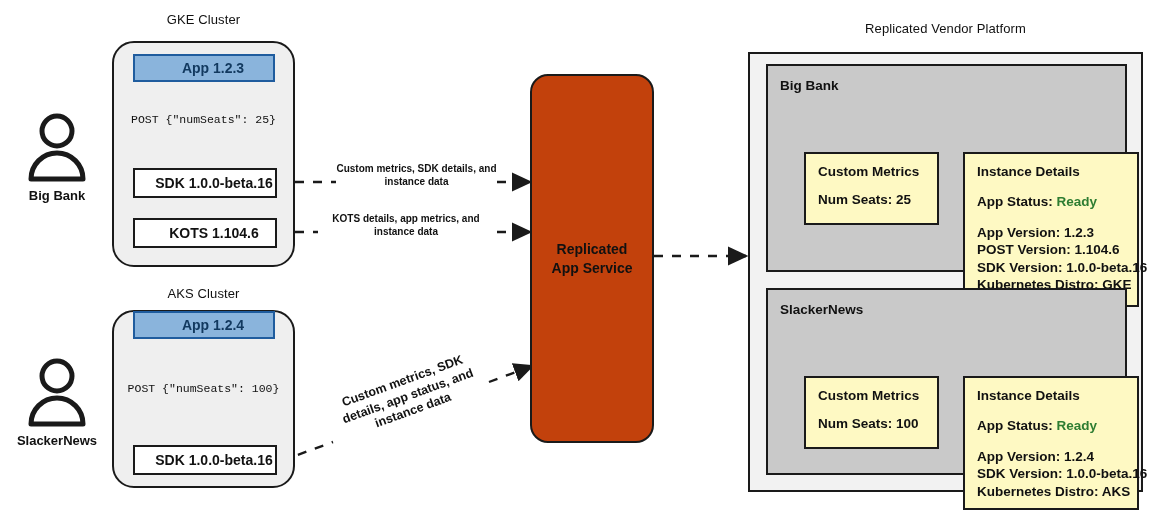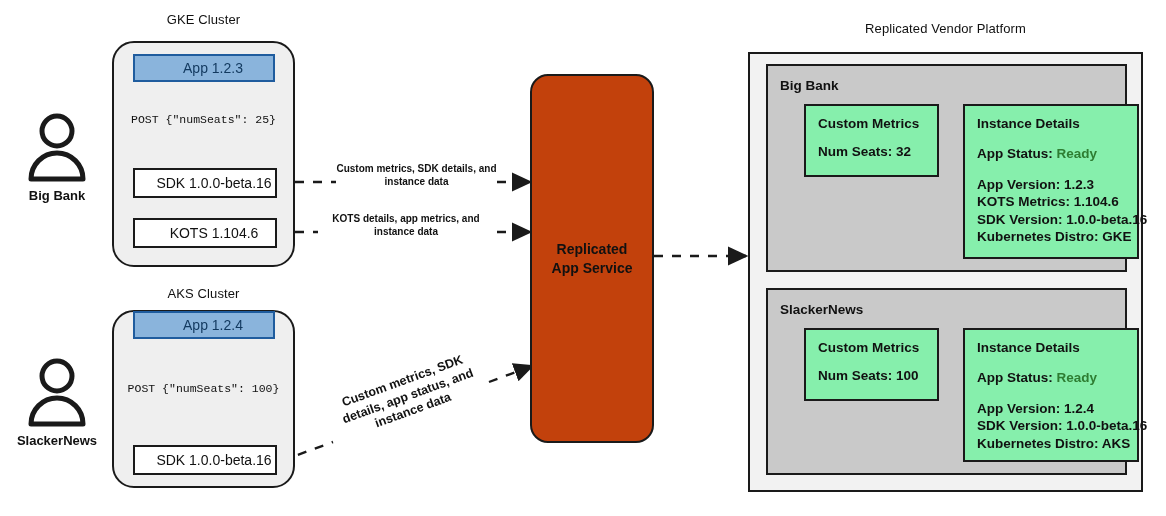--- a/index.html
+++ b/index.html
@@ -57,21 +57,21 @@
     box-sizing: border-box;
   }
 
   
   .node {
     box-sizing: border-box;
     display: flex;
     align-items: center;
     justify-content: center;
     font-size: 14px;
-    font-weight: normal;
+    font-weight: bold;
     background: #ffffff;
     border: 2.5px solid #1a1a1a;
     color: #111;
     white-space: nowrap;
     padding-left: 18px;
   }
   .node.app {
     background: #8ab4dc;
     border: 2.5px solid #1f5c9e;
     color: #12395f;
@@ -104,23 +104,24 @@
     background: #c9c9c9;
     border: 2.5px solid #1a1a1a;
   }
   .tenant-title {
     font-size: 13.5px;
     font-weight: bold;
     color: #111;
   }
   .panel {
     box-sizing: border-box;
-    background: #86efac;
+    background: #fef9c3;
     border: 2.5px solid #1a1a1a;
     padding: 10px 12px;
+    margin-top: 48px;
   }
   .panel-title {
     font-size: 13.5px;
     font-weight: bold;
     color: #111;
     margin-bottom: 14px;
     white-space: nowrap;
   }
   .panel-line {
     font-size: 13.5px;
@@ -233,31 +234,31 @@
 
   <div class="abs caption" style="left:748px; top:21px; width:395px;">Replicated Vendor Platform</div>
 
   <div class="abs platform-outer" style="left:748px; top:52px; width:395px; height:440px;"></div>
 
   <div class="abs tenant" style="left:766px; top:64px; width:361px; height:208px;">
     <div class="tenant-title" style="position:absolute; left:12px; top:12px;">Big Bank</div>
 
     <div class="panel" style="position:absolute; left:36px; top:38px; width:135px; height:73px;">
       <div class="panel-title" style="margin-bottom:12px;">Custom Metrics</div>
-      <div class="panel-line">Num Seats: 32</div>
+      <div class="panel-line">Num Seats: 25</div>
     </div>
 
     <div class="panel" style="position:absolute; left:195px; top:38px; width:176px; height:155px;">
       <div class="panel-title">Instance Details</div>
       <div class="panel-line">
         <span>App Status: </span><span class="status-ready">Ready</span>
       </div>
       <div class="panel-gap"></div>
       <div class="panel-line">App Version: 1.2.3</div>
-      <div class="panel-line">KOTS Metrics: 1.104.6</div>
+      <div class="panel-line">POST Version: 1.104.6</div>
       <div class="panel-line">SDK Version: 1.0.0-beta.16</div>
       <div class="panel-line">Kubernetes Distro: GKE</div>
     </div>
   </div>
 
   <div class="abs tenant" style="left:766px; top:288px; width:361px; height:187px;">
     <div class="tenant-title" style="position:absolute; left:12px; top:12px;">SlackerNews</div>
 
     <div class="panel" style="position:absolute; left:36px; top:38px; width:135px; height:73px;">
       <div class="panel-title" style="margin-bottom:12px;">Custom Metrics</div>

